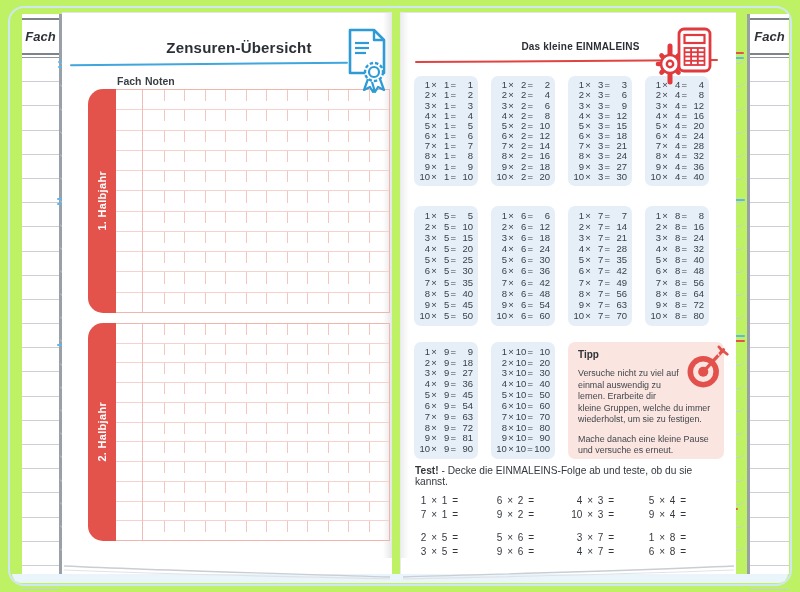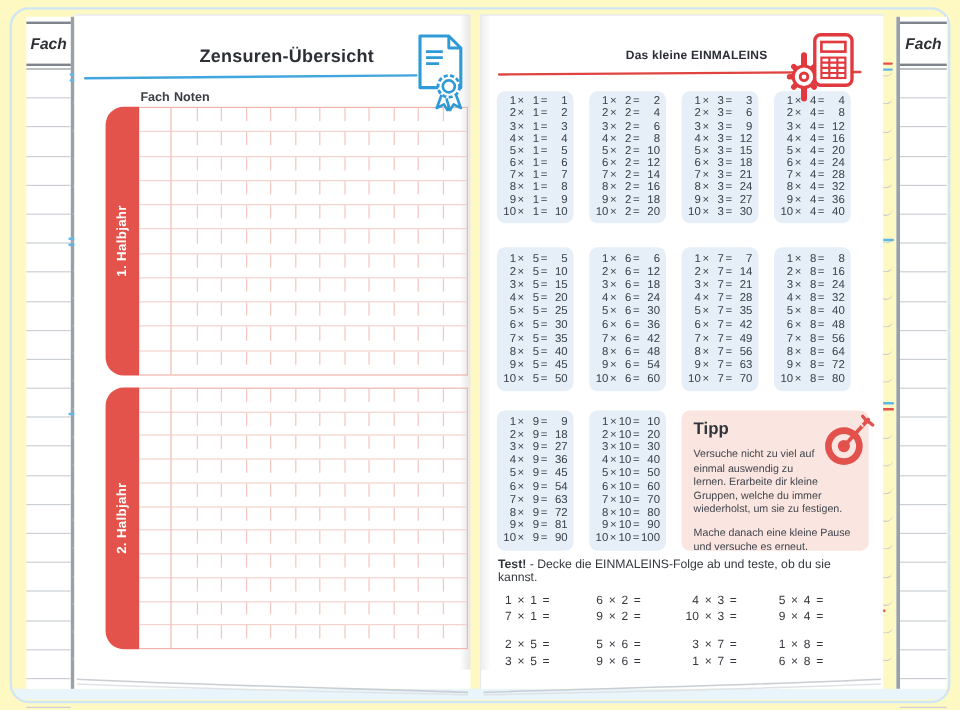--- a/index.html
+++ b/index.html
@@ -1,16 +1,16 @@
 <!DOCTYPE html>
 <html><head>
 <meta charset="utf-8">
 <style>
   html,body{margin:0;padding:0;background:#fff;}
-  .root{position:relative;width:800px;height:592px;background:#fef9c3;overflow:hidden;
+  .root{position:relative;width:800px;height:592px;background:#bef264;overflow:hidden;
         font-family:"Liberation Sans",sans-serif;}
   .frame{position:absolute;left:8px;top:6px;right:8px;bottom:6px;border:2px solid #CFE6F5;border-radius:16px;}
   .bottom-tint{position:absolute;left:12px;right:12px;bottom:9px;height:9px;background:#E9F4FB;border-radius:0 0 12px 12px;}
 
   
   .stub{position:absolute;top:14px;bottom:18px;background:#fff;box-sizing:border-box;}
   .stub.left{left:22px;width:40px;border-right:3px solid #9AA0A7;}
   .stub.right{left:747px;width:42px;border-left:3px solid #9AA0A7;}
   .stub-header{margin-top:4px;border-top:2px solid #7E848B;border-bottom:2px solid #7E848B;height:33px;
                display:flex;align-items:center;justify-content:center;font-style:italic;font-weight:bold;
@@ -78,21 +78,21 @@
   .mrow1 .mult-box{height:110px;} .mrow2 .mult-box{height:120px;} .mrow3 .mult-box{height:117px;}
   .mline{display:flex;align-items:center;justify-content:center;font-size:9.5px;color:#394049;line-height:10px;}
   .ma{width:12px;text-align:right;} .mx{width:9px;text-align:center;}
   .mb{width:12px;text-align:right;} .me{width:9px;text-align:center;}
   .mr{width:17px;text-align:right;}
 
   
   .tipp{position:absolute;left:167px;top:329px;width:156px;height:117px;background:#FAE5E0;
         border-radius:7px;padding:7px 10px 0 10px;box-sizing:border-box;}
   .tipp-icon{float:right;width:48px;height:48px;margin:-4px -16px 2px 2px;}
-  .tipp-heading{font-size:14px;font-weight:bold;color:#2F343A;margin:0 0 4px 0;}
+  .tipp-heading{font-size:10px;font-weight:bold;color:#2F343A;margin:0 0 4px 0;}
   .tipp p{margin:8px 0 6px 0;font-size:8.9px;line-height:11.5px;color:#41464D;}
 
   
   .test{position:absolute;left:14px;top:452px;width:306px;color:#34383E;}
   .test-heading{font-size:10.2px;margin-bottom:8px;}
   .test-group{display:grid;grid-template-columns:43px 76px 80px 72px;justify-items:end;
               row-gap:3px;margin-bottom:12px;font-size:10px;word-spacing:2px;}
 </style>
 </head>
 <body>
@@ -1373,21 +1373,21 @@
             <div class="test-item">10 × 3 =</div>
             <div class="test-item">9 × 4 =</div>
           </div>
           <div class="test-group">
             <div class="test-item">2 × 5 =</div>
             <div class="test-item">5 × 6 =</div>
             <div class="test-item">3 × 7 =</div>
             <div class="test-item">1 × 8 =</div>
             <div class="test-item">3 × 5 =</div>
             <div class="test-item">9 × 6 =</div>
-            <div class="test-item">1 × 7 =</div>
+            <div class="test-item">4 × 7 =</div>
             <div class="test-item">6 × 8 =</div>
           </div>
         </div>
     </div>
 
     <svg class="page-curl" viewBox="0 0 336 20" preserveAspectRatio="none">
       <path d="M334 6 C 226 11, 96 14, 2 17" stroke="#C9CED3" stroke-width="1.3" fill="none"></path>
       <path d="M334 10 C 206 15, 86 17, 2 19" stroke="#E0E3E6" stroke-width="1.2" fill="none"></path>
     </svg>
   </div>

